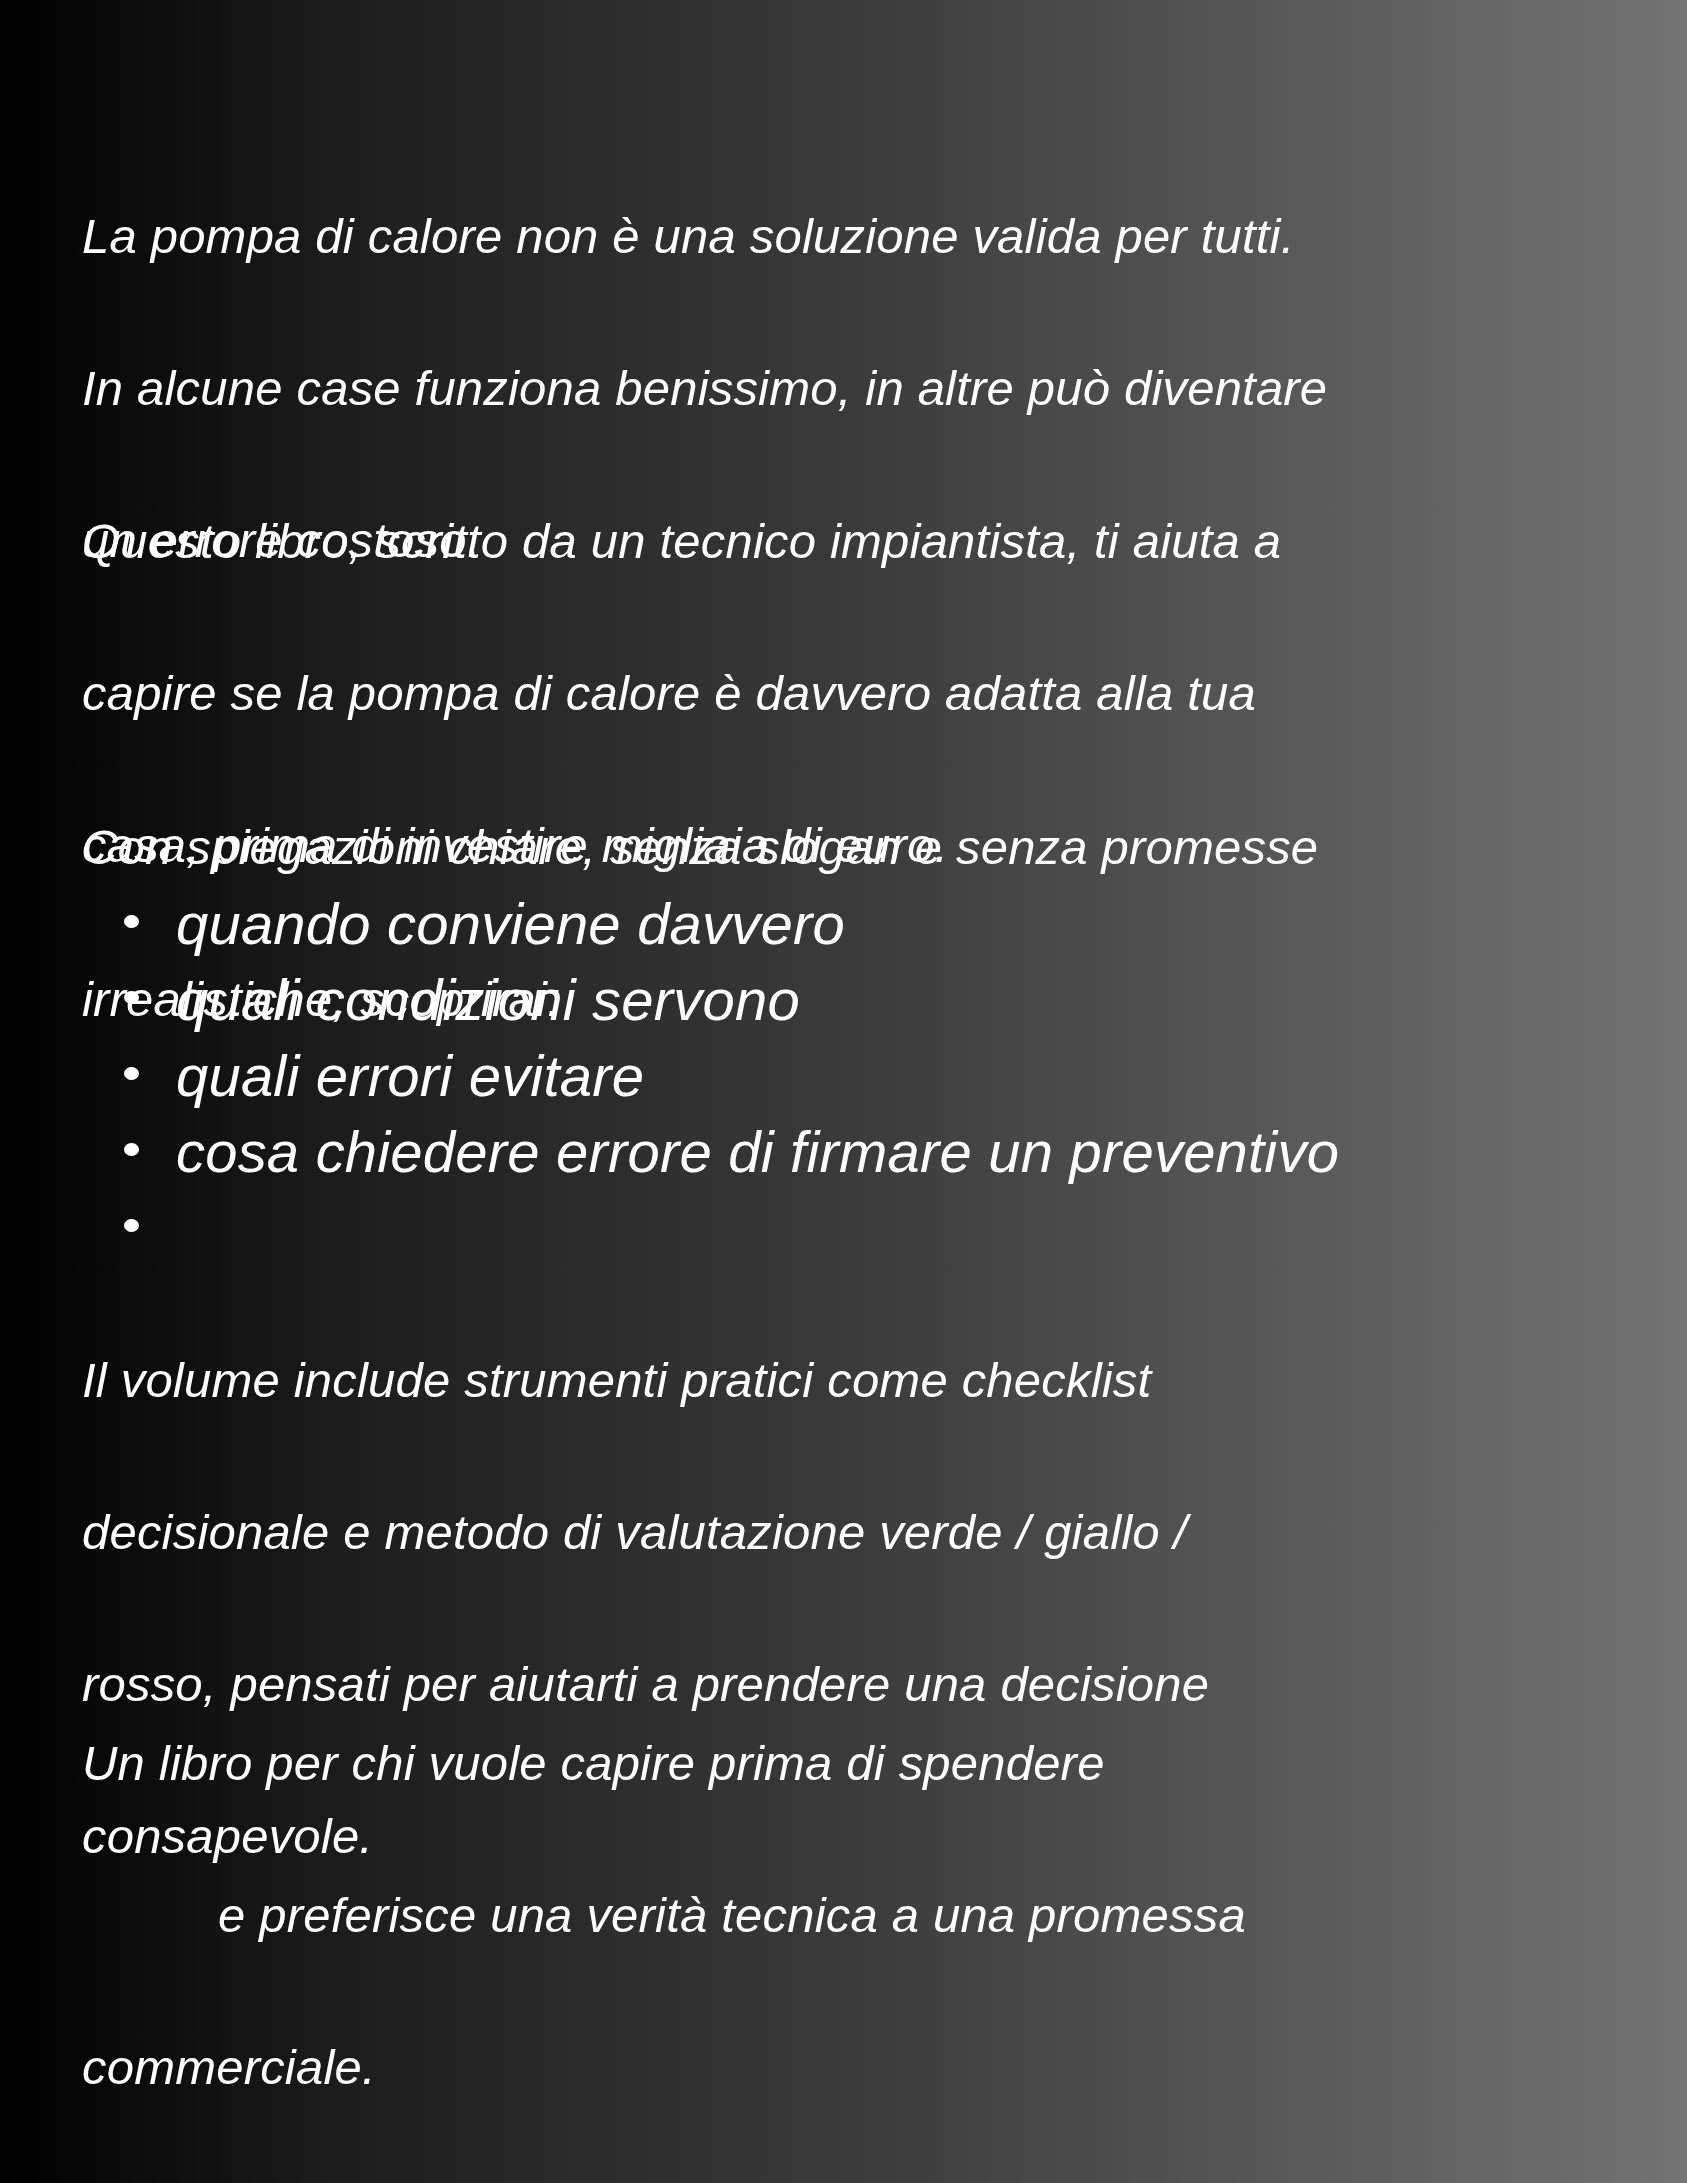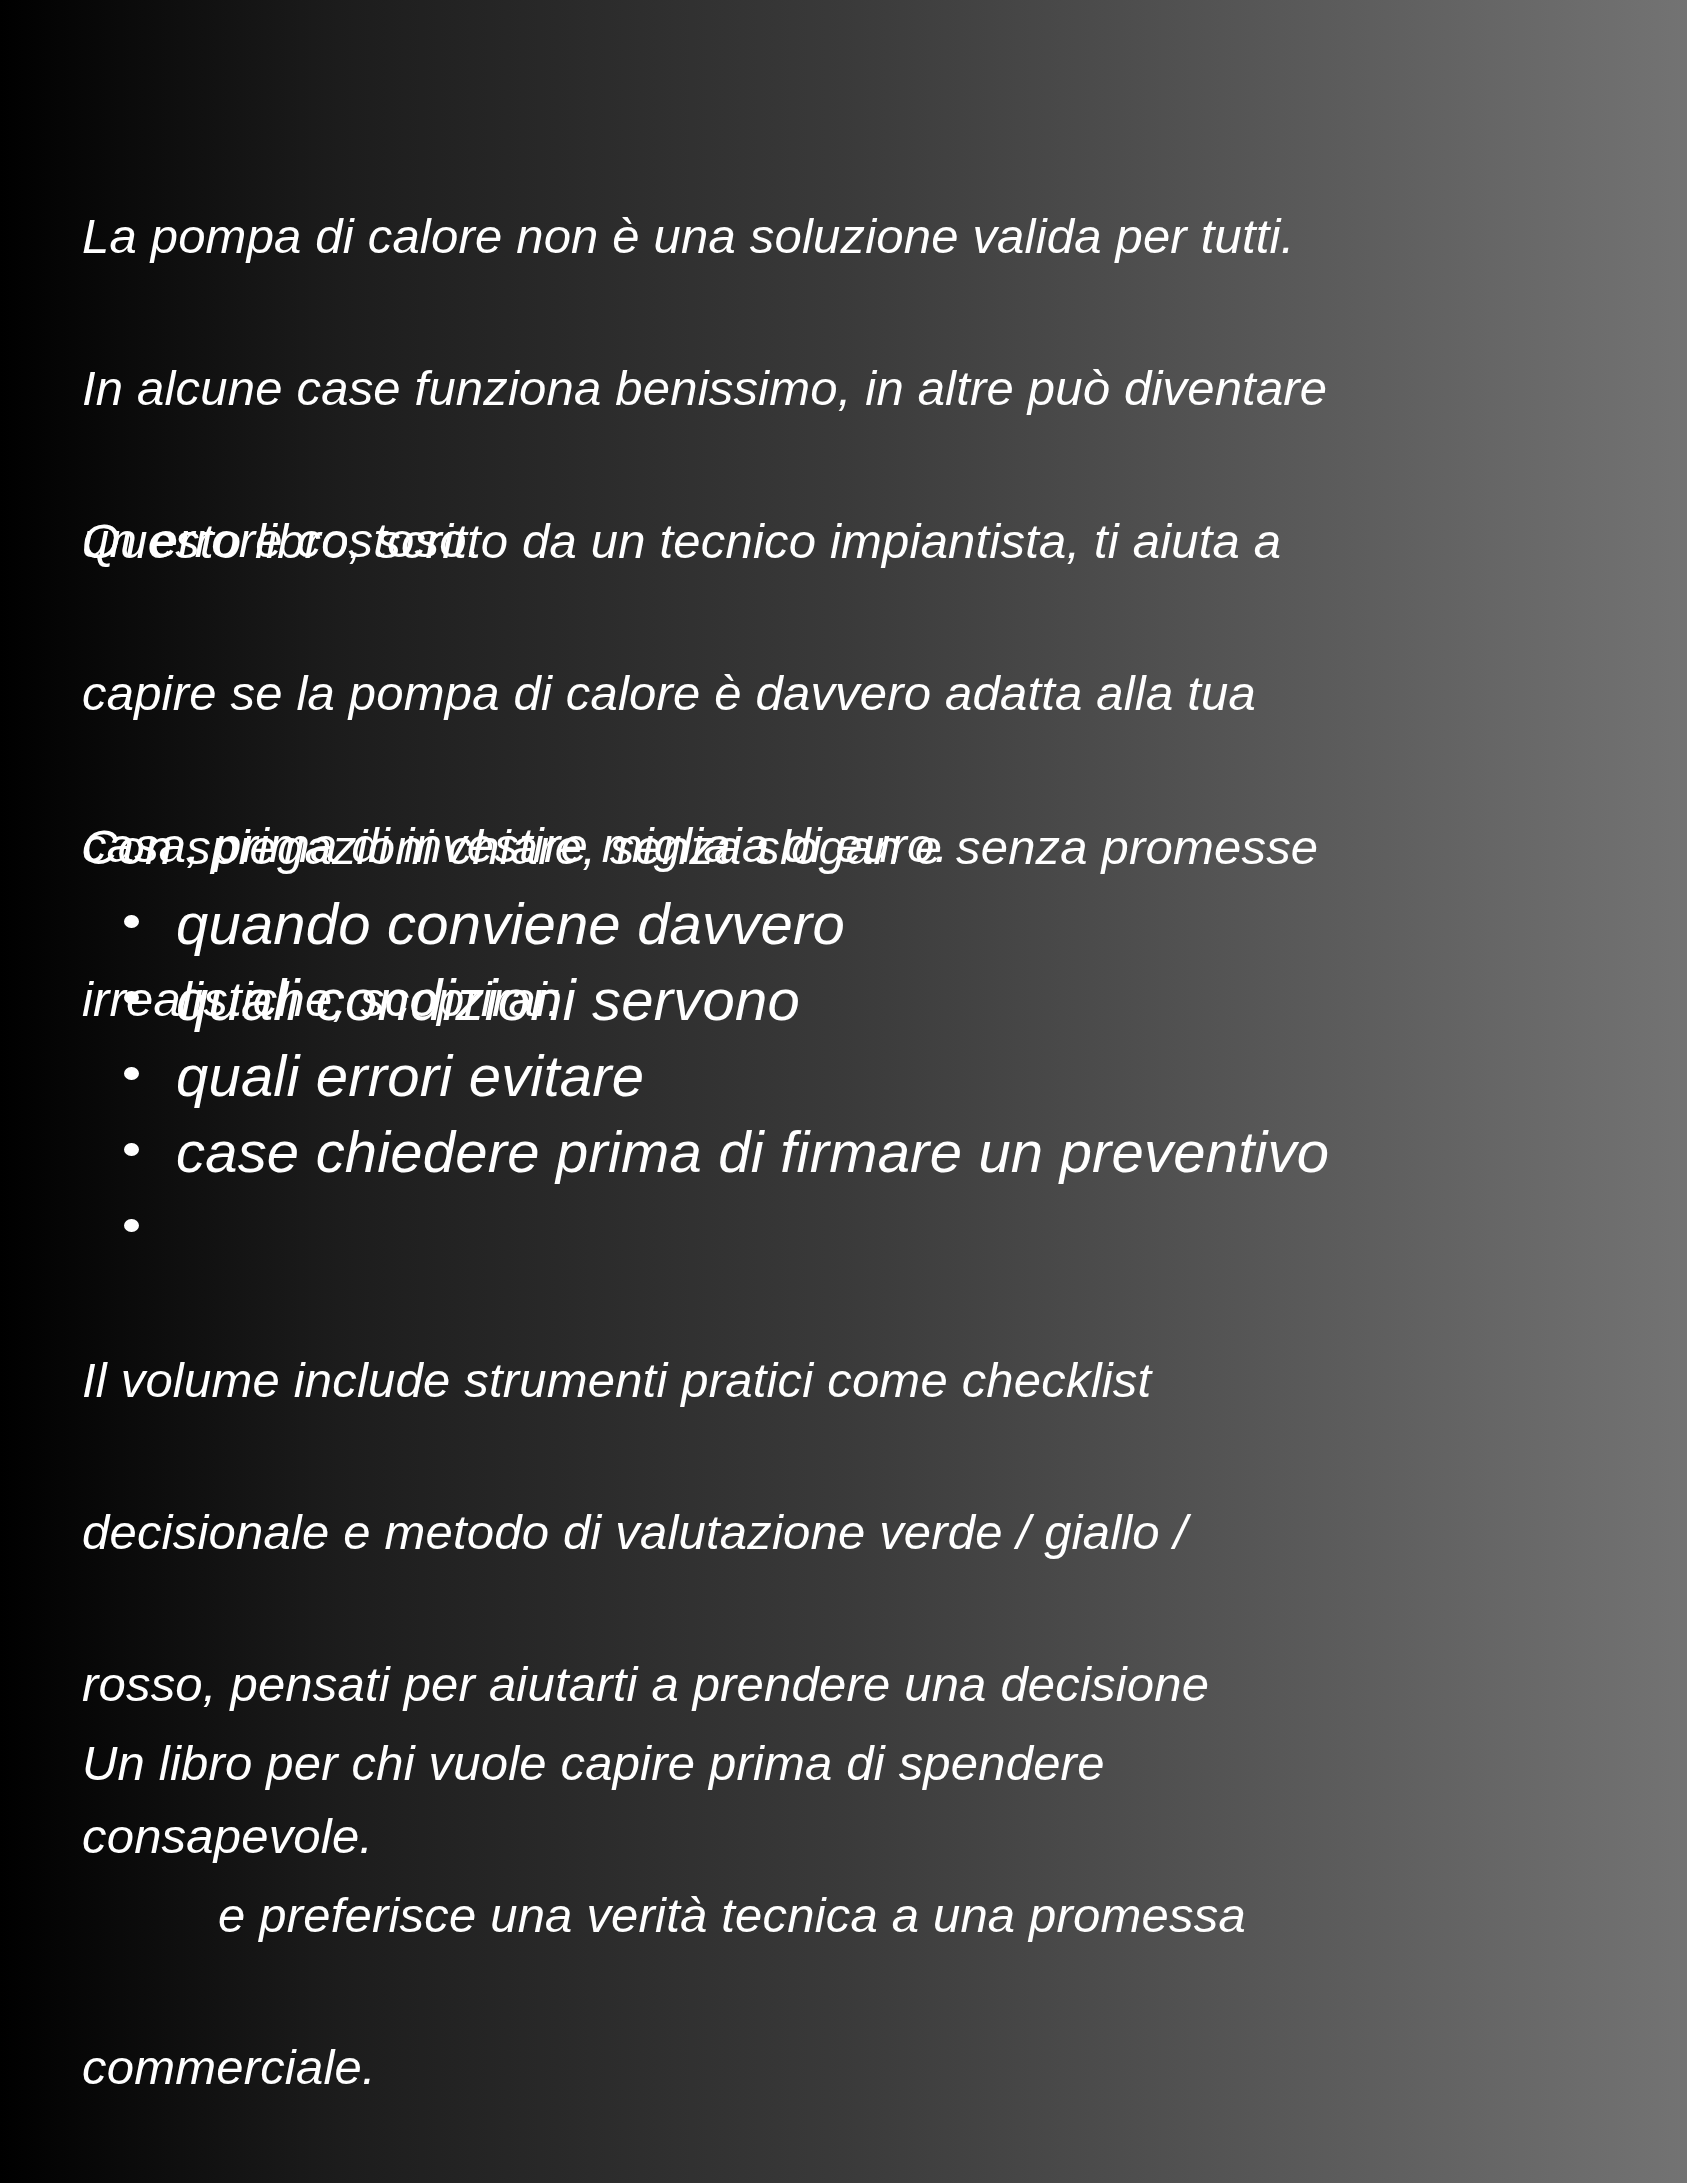--- a/index.html
+++ b/index.html
@@ -103,21 +103,21 @@
     <li>
       <span class="bullet-dot"></span>
       <span>quali condizioni servono</span>
     </li>
     <li>
       <span class="bullet-dot"></span>
       <span>quali errori evitare</span>
     </li>
     <li>
       <span class="bullet-dot"></span>
-      <span>case chiedere prima di firmare un preventivo</span>
+      <span>cosa chiedere errore di firmare un preventivo</span>
     </li>
     <li>
       <span class="bullet-dot"></span>
       <span></span>
     </li>
   </ul>
 
   <p class="para" id="p4">
     <span class="line">Il volume include strumenti pratici come checklist</span>
     <span class="line">decisionale e metodo di valutazione verde / giallo /</span>

